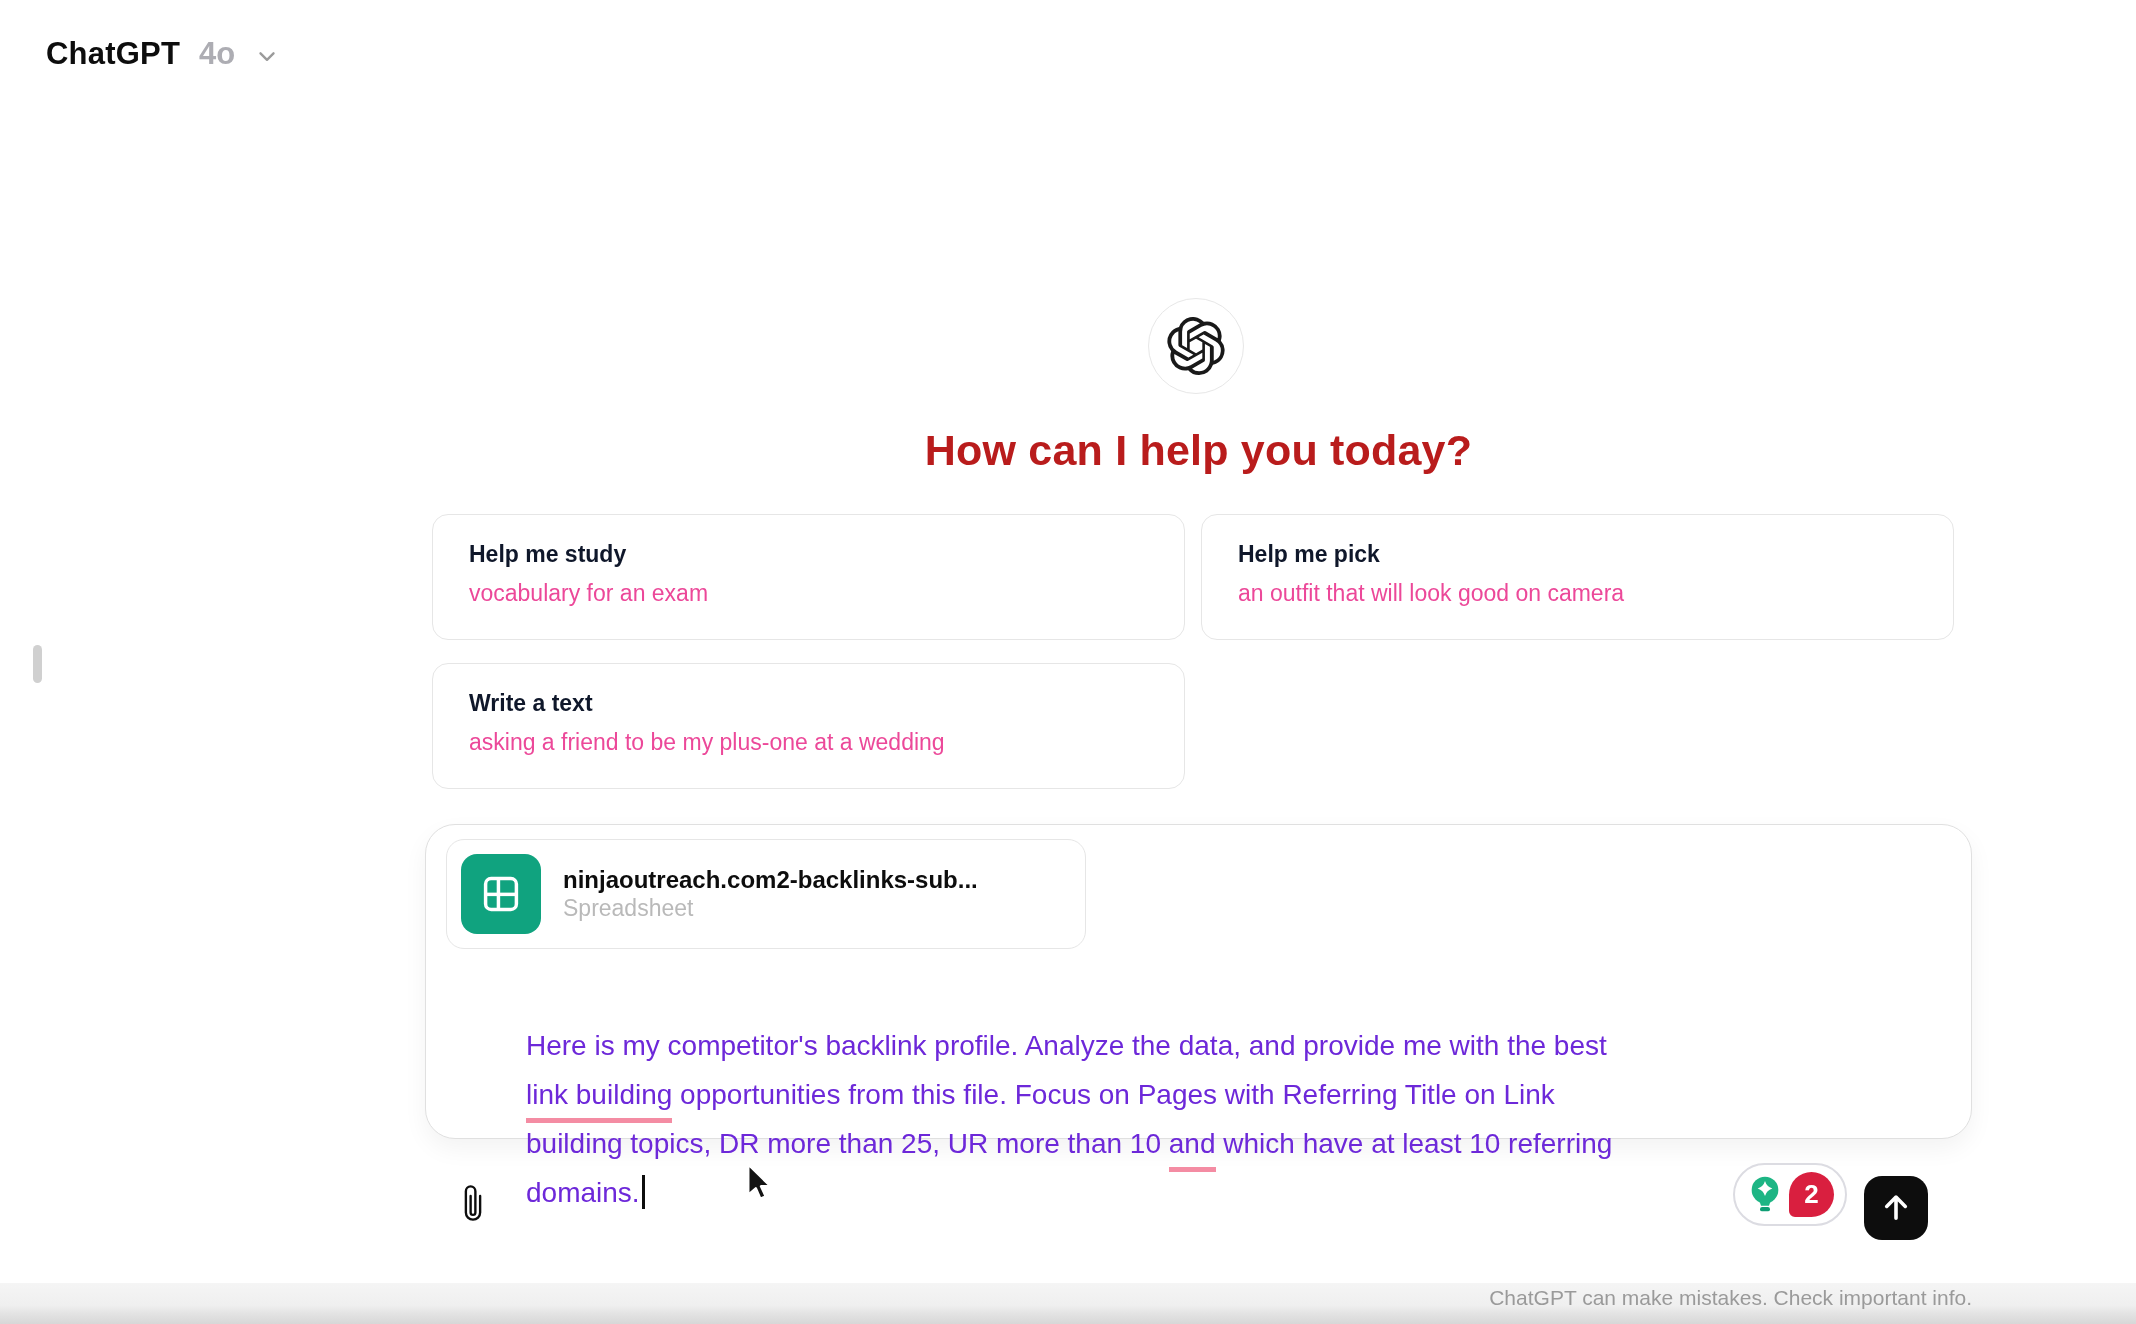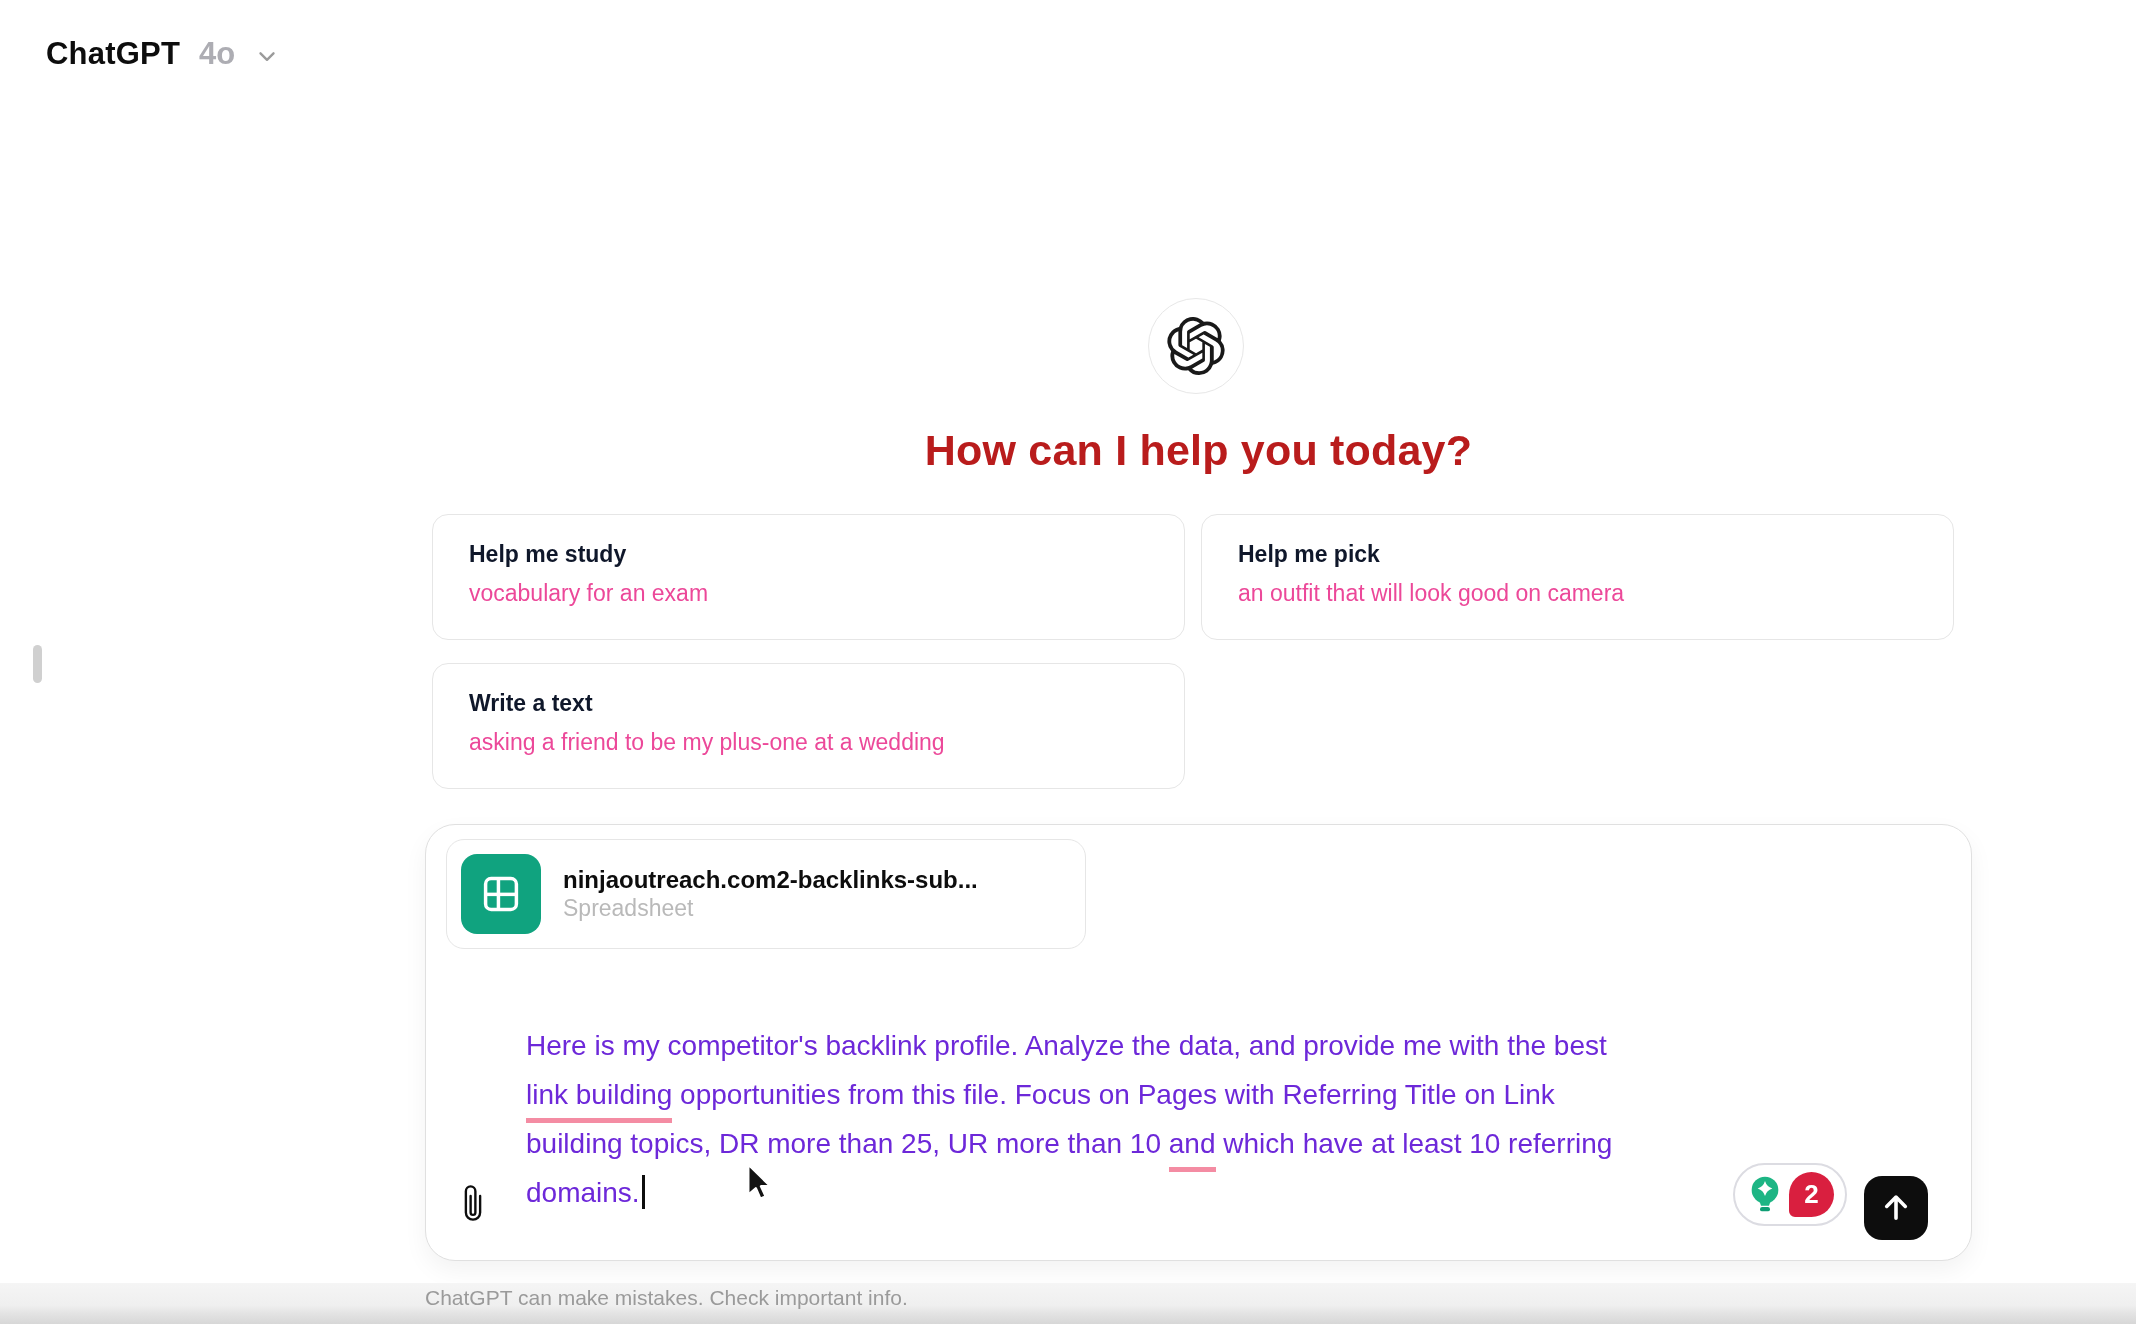--- a/index.html
+++ b/index.html
@@ -24,21 +24,21 @@
               font-size:43px; font-weight:700; color:#b91c1c; letter-spacing:.2px; }
 
   
   .cards { position:absolute; left:432px; top:514px; width:1524px;
            display:grid; grid-template-columns:753px 753px; grid-auto-rows:126px; column-gap:16px; row-gap:23px; }
   .card { border:1px solid #e6e6e6; border-radius:16px; background:#fff; padding:26px 30px 0 36px; cursor:pointer; }
   .card-title { font-size:23px; font-weight:600; color:#0f172a; }
   .card-sub { font-size:23px; color:#ec4899; margin-top:12px; }
 
   
-  .composer { position:absolute; left:425px; top:824px; width:1547px; height:437px;
+  .composer { position:absolute; left:425px; top:824px; width:1547px; height:315px;
               border:1px solid #e0e0e0; border-radius:30px; background:#fff;
               box-shadow:0 10px 24px rgba(0,0,0,0.05); }
   .attachment { position:absolute; left:20px; top:14px; width:640px; height:110px;
                 border:1px solid #e6e6e6; border-radius:18px; background:#fff;
                 display:flex; align-items:center; padding:14px; gap:22px; cursor:pointer; }
   .file-icon { width:80px; height:80px; border-radius:16px; background:var(--file-green,#10a37f);
                display:flex; align-items:center; justify-content:center; flex:0 0 auto; }
   .file-icon svg { width:44px; height:44px; }
   .file-name { font-size:24px; font-weight:700; color:#0d0d0d; white-space:nowrap; }
   .file-type { font-size:23px; color:#b9b9b9; margin-top:1px; }
@@ -64,21 +64,21 @@
               background:#0d0d0d; border-radius:18px; display:flex; align-items:center; justify-content:center;
               cursor:pointer; }
   .send-btn svg { width:36px; height:36px; }
 
   
   .mouse-cursor { position:absolute; left:736px; top:1160px; width:42px; height:42px; pointer-events:none; }
 
   
   .footer-band { position:absolute; left:0; bottom:0; width:2136px; height:41px;
                  background:linear-gradient(#f5f5f5 0%, #efefef 55%, #e3e3e3 75%, #d7d7d7 100%); }
-  .footer-text { position:absolute; left:425px; top:1286px; width:1547px; text-align:left;
+  .footer-text { position:absolute; left:425px; top:1286px; width:1547px; text-align:right;
                  font-size:21px; color:#9a9a9a; }
 </style>
 </head>
 <body>
 
 <div class="screen">
 
   <div class="header">
     <span class="app-name">ChatGPT</span>
     <span class="model-name">4o</span>

